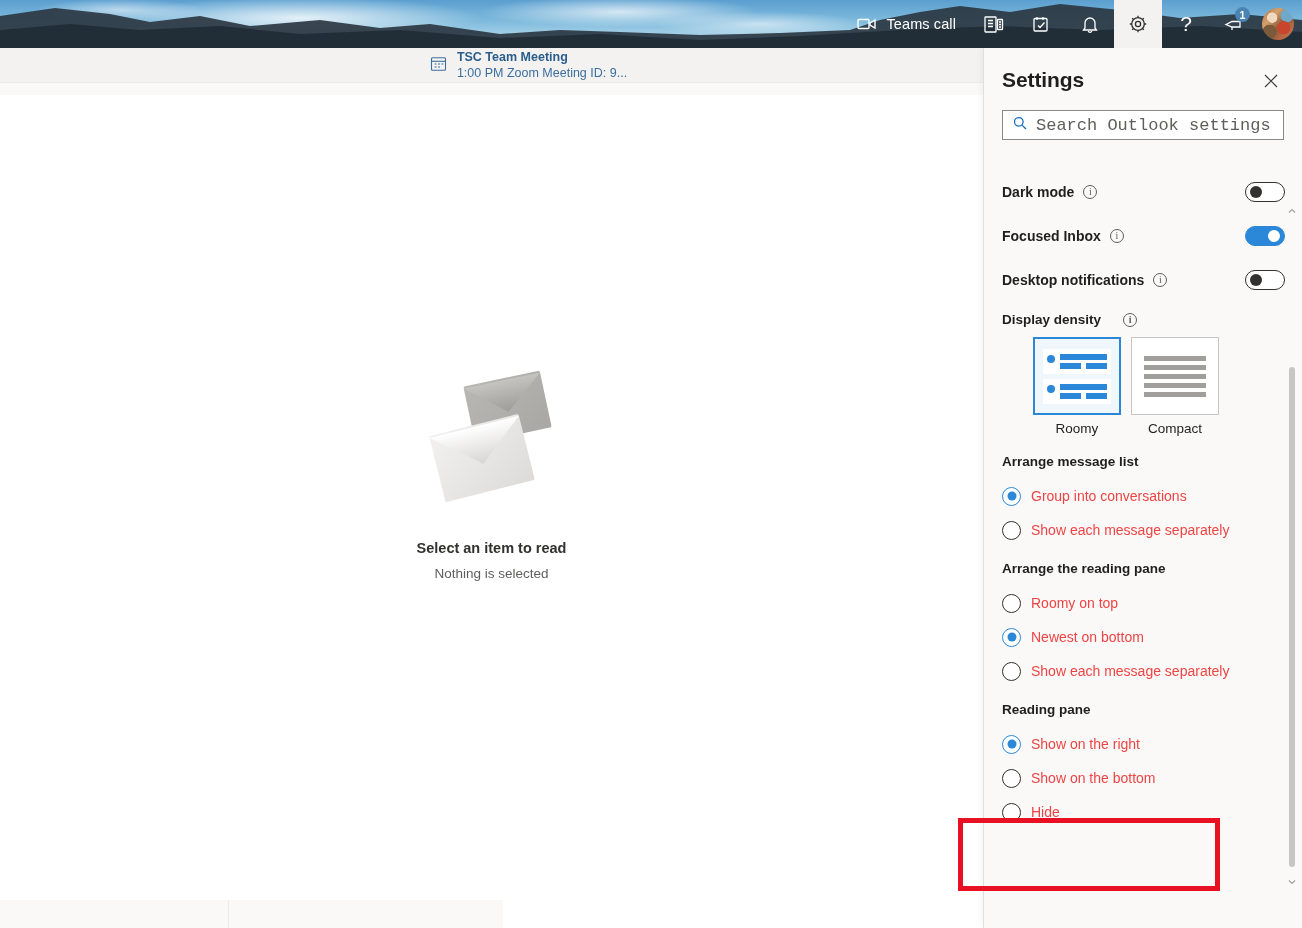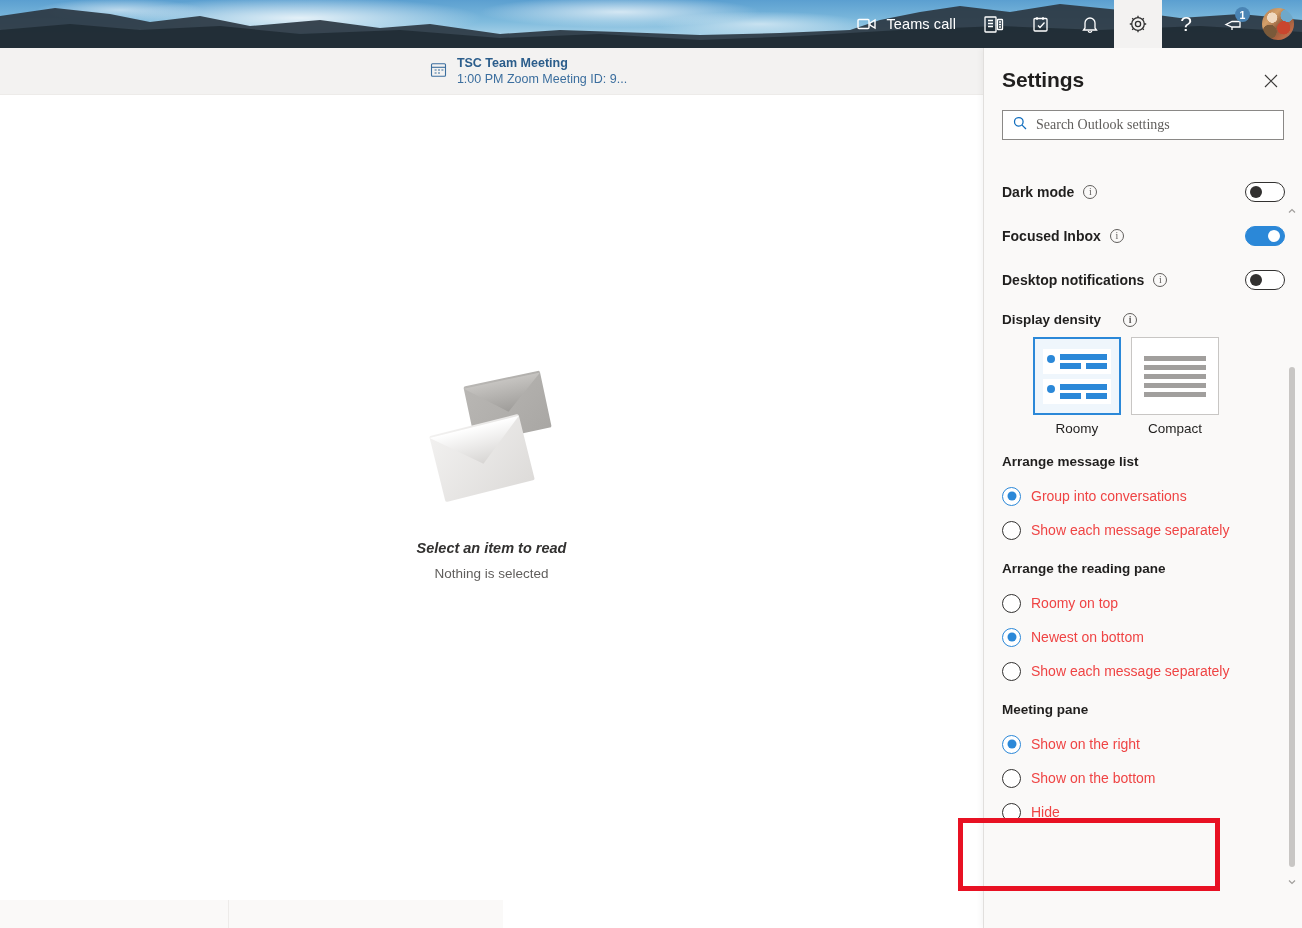--- a/index.html
+++ b/index.html
@@ -57,21 +57,21 @@
       radial-gradient(circle at 32% 30%, #f0d9c0 0 16%, rgba(0,0,0,0) 17%),
       radial-gradient(circle at 68% 62%, #c9462e 0 22%, rgba(0,0,0,0) 23%),
       radial-gradient(circle at 24% 74%, #7a5a3a 0 20%, rgba(0,0,0,0) 21%),
       radial-gradient(circle at 78% 24%, #6fa8c9 0 18%, rgba(0,0,0,0) 19%),
       linear-gradient(135deg,#b07a4e 0%, #d4a06a 30%, #8e5a3c 55%, #c06a45 80%, #5c7fa0 100%);
     overflow: hidden; cursor: pointer; flex: none;
   }
 
   
   .meetingbar {
-    position: absolute; left: 0; top: 48px; width: 983px; height: 47px;
+    position: absolute; left: 0; top: 48px; width: 983px; height: 35px;
     background: #f3f2f1; border-bottom: 1px solid #edebe9;
     display: flex; align-items: center; justify-content: center; padding-left: 44px;
   }
   .meeting-card {
     display: flex; align-items: center; gap: 10px;
     margin-left: 30px;
   }
   .cal-icon { color: #3b6e9e; flex: none; }
   .meeting-text { line-height: 1.32; }
   .meeting-title { font-size: 12.5px; font-weight: 700; color: #2b5d8b; }
@@ -82,21 +82,21 @@
     position: absolute; left: 0; top: 95px; width: 983px; height: 833px;
     background: #ffffff;
   }
   .empty-state {
     position: absolute; left: 0; top: 0; width: 983px; height: 760px;
     display: flex; flex-direction: column; align-items: center; justify-content: center;
     gap: 0;
   }
   .env-wrap { width: 160px; height: 150px; position: relative; margin-bottom: 20px; }
   .empty-title {
-    font-size: 14.5px; color: #323130; font-weight: 600; margin-bottom: 10px; font-style: italic;
+    font-size: 14.5px; color: #323130; font-weight: 600; margin-bottom: 10px;
   }
   .empty-sub { font-size: 13.5px; color: #605e5c; }
 
   
   .pane-sliver-left {
     position: absolute; left: 0; top: 900px; width: 228px; height: 28px;
     background: #faf9f8;
   }
   .pane-sliver-mid {
     position: absolute; left: 228px; top: 900px; width: 275px; height: 28px;
@@ -122,22 +122,22 @@
   .close-btn {
     width: 26px; height: 26px; display: flex; align-items: center; justify-content: center;
     cursor: pointer; color: #3b3a39; margin-top: 2px;
   }
   .search-wrap { padding: 14px 18px 0 18px; }
   .search-box {
     height: 30px; background: #ffffff; border: 1px solid #8a8886;
     display: flex; align-items: center; gap: 9px; padding: 0 10px;
   }
   .search-box input {
-    border: none; outline: none; font-size: 14px; color: #323130;
-    font-family: Liberation Serif, serif; background: transparent;
+    border: none; outline: none; font-size: 17px; color: #323130;
+    font-family: Liberation Mono, monospace; background: transparent;
     flex: 1; padding: 0;
   }
   .search-box input::placeholder { color: #605e5c; }
 
   .sp-scroll {
     position: absolute; left: 0; top: 122px; width: 319px; height: 700px;
     padding: 0 18px;
   }
 
   
@@ -509,21 +509,21 @@
       </div>
       <div class="radio-row">
         <span class="radio checked"></span>
         <span class="radio-label">Newest on bottom</span>
       </div>
       <div class="radio-row">
         <span class="radio"></span>
         <span class="radio-label">Show each message separately</span>
       </div>
 
-      <div class="sec-head" style="margin-top:14px">Meeting pane</div>
+      <div class="sec-head" style="margin-top:14px">Reading pane</div>
       <div class="radio-row">
         <span class="radio checked"></span>
         <span class="radio-label">Show on the right</span>
       </div>
       <div class="radio-row">
         <span class="radio"></span>
         <span class="radio-label">Show on the bottom</span>
       </div>
       <div class="radio-row">
         <span class="radio"></span>

